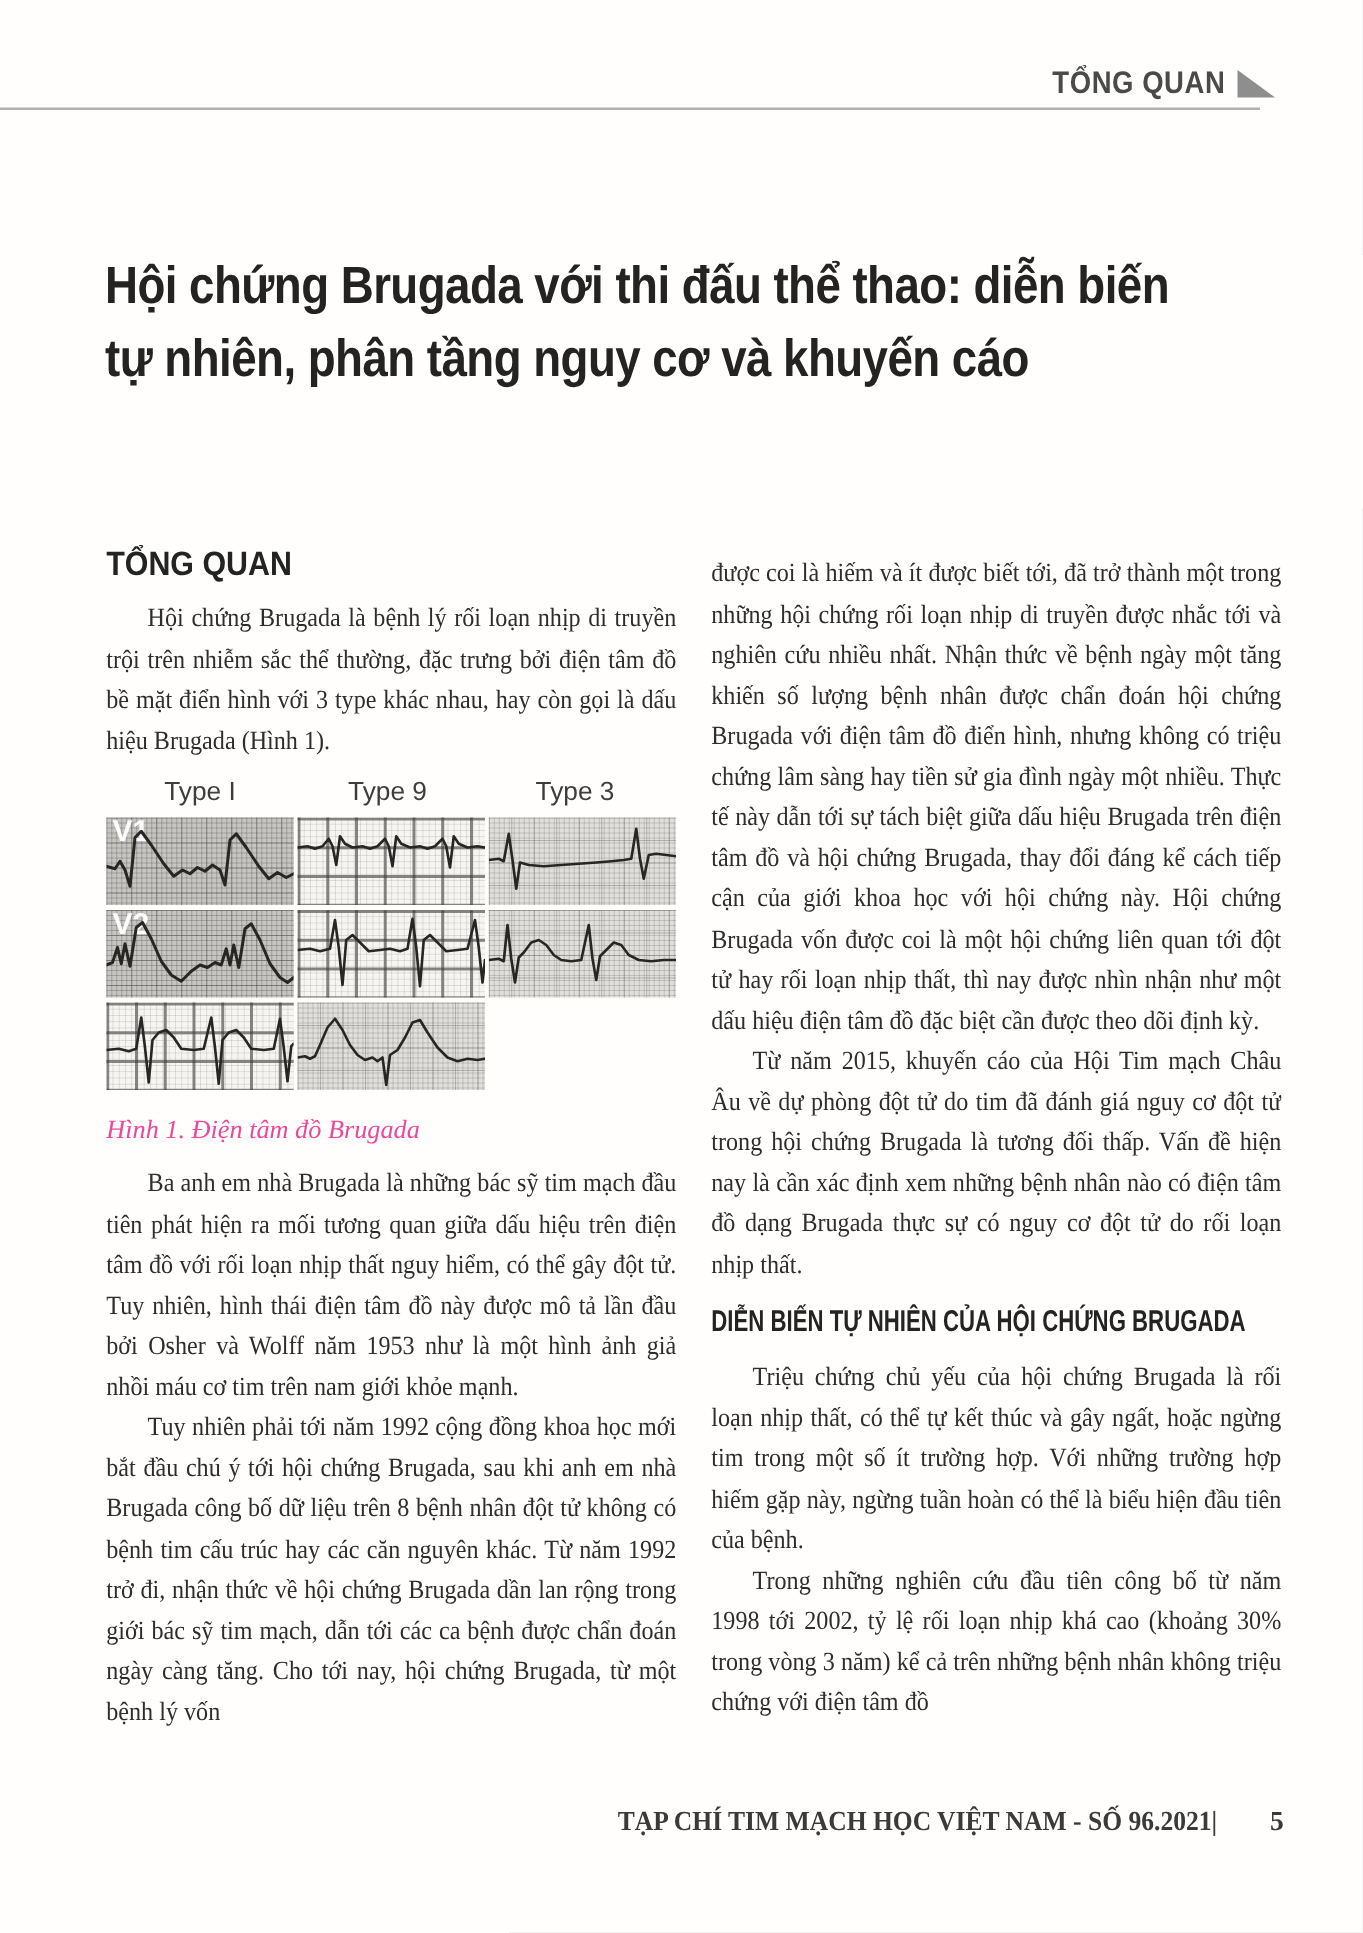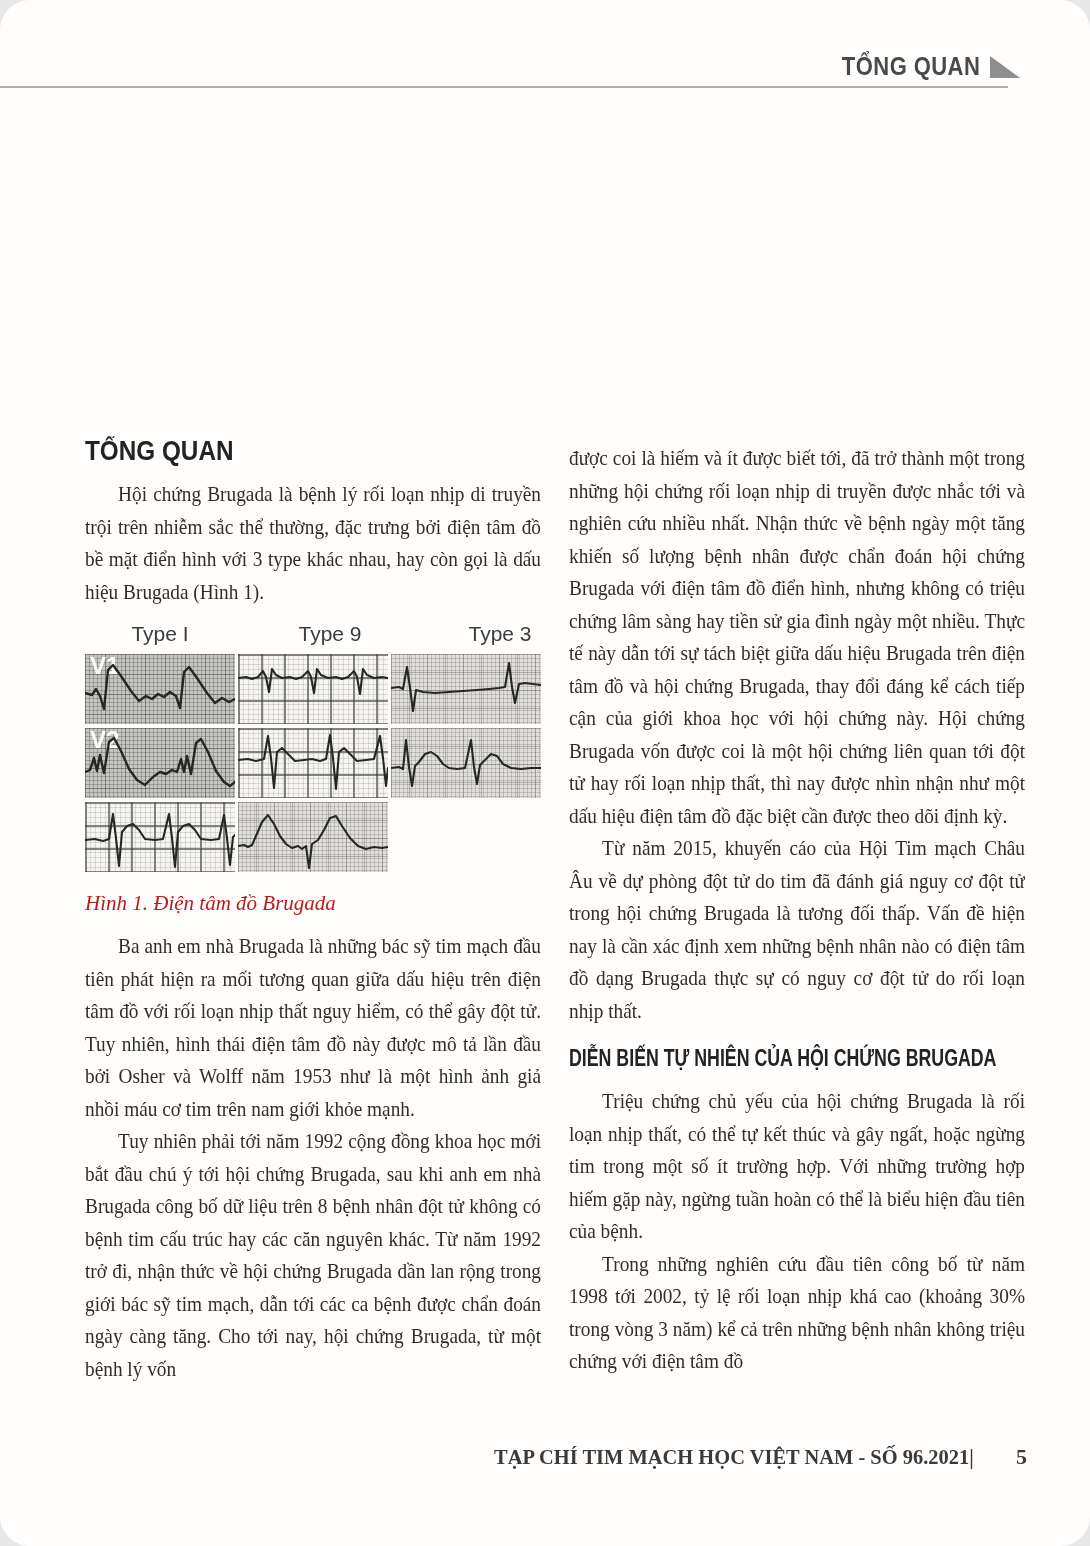--- a/index.html
+++ b/index.html
@@ -4,21 +4,20 @@
 <style>
   html,body{margin:0;padding:0;background:#e8e8e8;}
   .page{
     position:relative;
     width:1090px;height:1546px;
     margin:0 auto;
     background:#fffefd;
     overflow:hidden;
     font-family:"Liberation Serif", serif;
     color:#2e2d2b;
-    border-radius:30px;
   }
   
   .hdr{
     position:absolute;top:52px;right:70px;
     display:flex;align-items:center;gap:10px;
   }
   .hdr-label{
     font-family:"Liberation Sans", sans-serif;
     font-weight:bold;font-size:25px;letter-spacing:.5px;
     color:#4a4a4a;
@@ -73,21 +72,21 @@
     font-family:"Liberation Sans", sans-serif;
     font-weight:bold;color:#232323;
     font-size:27px;line-height:30px;white-space:nowrap;
   }
   .h2 span{display:inline-block;transform:scaleX(.9);transform-origin:0 50%;}
   .h2-mid{margin:16px 0 12px 0;font-size:24px;text-align:center;}
   .h2-mid span{transform:scaleX(.74);}
   
   .figure{margin-top:14px;}
   .fig-labels{
-    display:grid;grid-template-columns:150px 150px 150px;gap:0 20px;
+    display:grid;grid-template-columns:150px 150px 150px;gap:0 0;
     margin-bottom:8px;
     font-family:"Liberation Sans", sans-serif;
     font-size:21px;color:#3d3d3d;text-align:center;
   }
   .panel-grid{display:grid;grid-template-columns:150px 150px 150px;gap:4px 3px;}
   .panel{position:relative;width:150px;height:70px;overflow:hidden;}
   .panel.g1{
     background-color:#c6c5c2;
     background-image:
       linear-gradient(to right, rgba(70,70,70,.30) 1px, transparent 1px),
@@ -117,21 +116,21 @@
   .lead{
     position:absolute;top:-2px;left:5px;
     font-family:"Liberation Sans", sans-serif;
     font-weight:bold;font-size:24px;color:rgba(255,255,255,.95);
   }
   .trace{position:absolute;inset:0;}
   .trace path{fill:none;stroke:#262625;stroke-width:2.4;stroke-linejoin:round;stroke-linecap:round;}
   .g2 .trace path,.g3 .trace path{stroke-width:2.1;}
   .caption{
     margin:16px 0 12px 0;
-    font-style:italic;font-size:21px;line-height:30px;color:#b91c1c;
+    font-style:italic;font-size:21px;line-height:30px;color:#ec4899;
   }
   
   .footer{
     position:absolute;top:1444px;right:63px;
     display:flex;align-items:baseline;gap:42px;
     font-family:"Liberation Serif", serif;font-weight:bold;
     font-size:22px;color:#3a3a3a;white-space:nowrap;
   }
   .footer .journal{transform:scaleX(.93);transform-origin:100% 50%;}
 </style>
@@ -139,20 +138,24 @@
 <body>
 
 <div class="page">
 
   <div class="hdr">
     <span class="hdr-label">TỔNG QUAN</span>
     <span class="hdr-tri"></span>
   </div>
   <div class="hdr-rule"></div>
 
+  <h1 class="title">
+    <span class="tline">Hội chứng Brugada với thi đấu thể thao: diễn biến</span>
+    <span class="tline">tự nhiên, phân tầng nguy cơ và khuyến cáo</span>
+  </h1>
 
 
   <div class="columns">
 
     <div class="col col-left">
       <div class="h2">
         <span>TỔNG QUAN</span>
       </div>
 
       <div class="cond">

